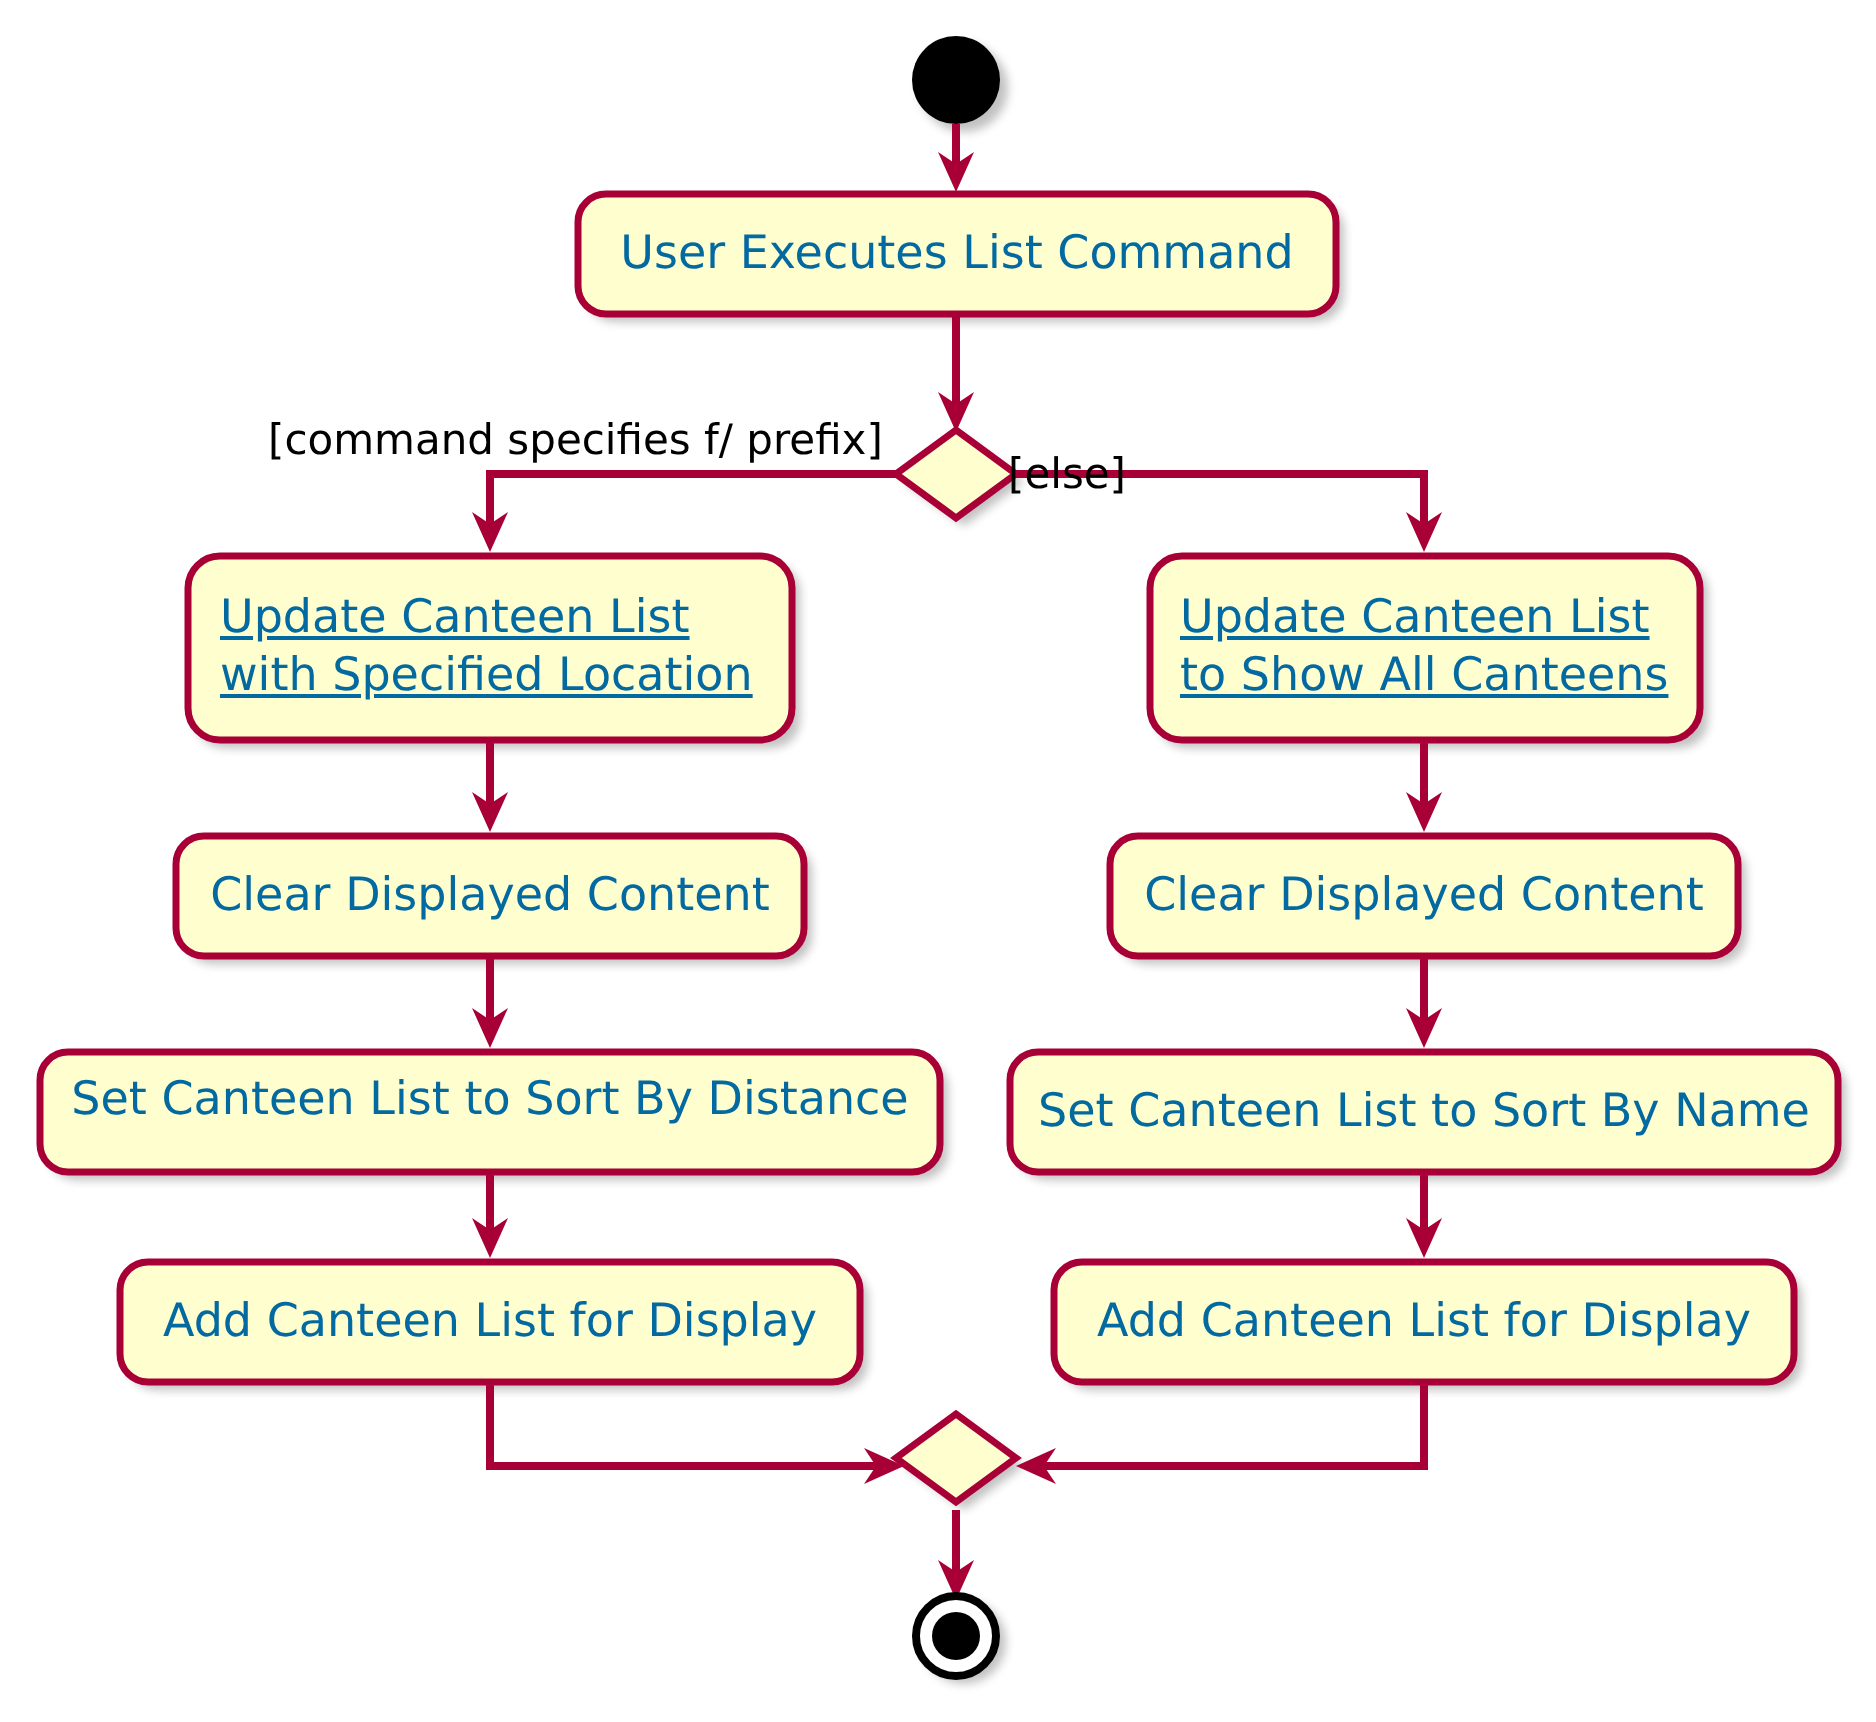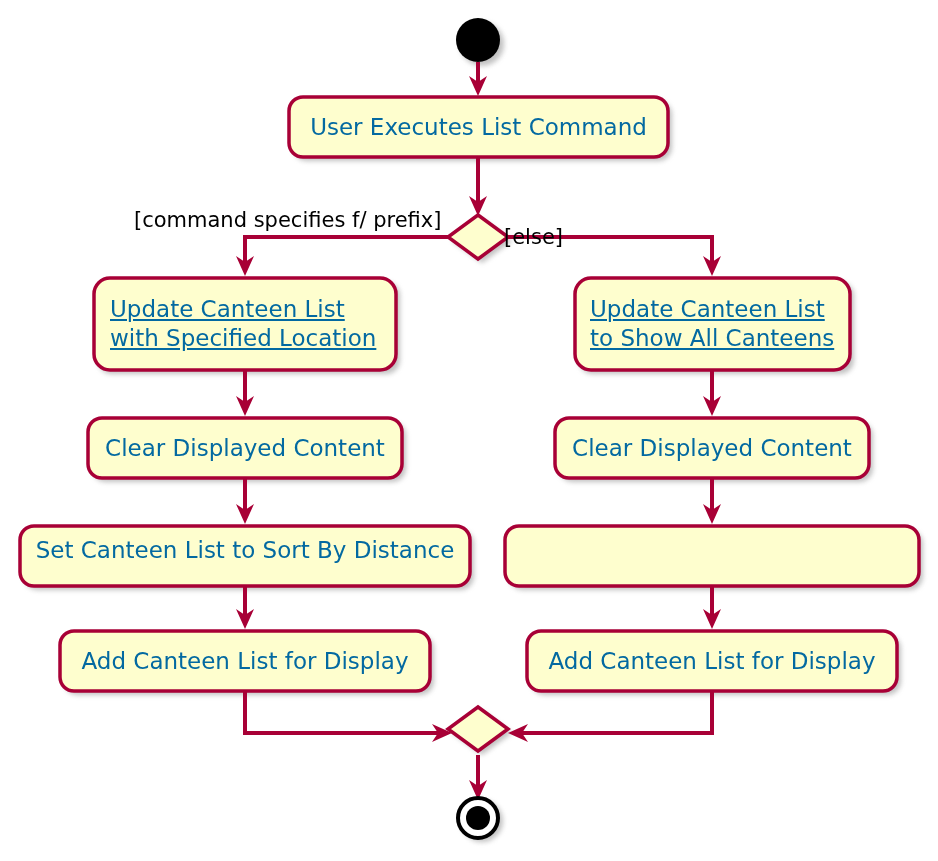--- a/index.html
+++ b/index.html
@@ -148,18 +148,19 @@
 
   <div class="node-label multi" style="left:110px; top:278px; width:280px; height:92px;">Update Canteen List
 with Specified Location</div>
   <div class="node-label single" style="left:88px; top:418px; width:314px; height:60px;">Clear Displayed Content</div>
   <div class="node-label single" style="left:20px; top:526px; width:450px; height:48px;">Set Canteen List to Sort By Distance</div>
   <div class="node-label single" style="left:60px; top:631px; width:370px; height:60px;">Add Canteen List for Display</div>
 
   <div class="node-label multi" style="left:590px; top:278px; width:255px; height:92px;">Update Canteen List
 to Show All Canteens</div>
   <div class="node-label single" style="left:555px; top:418px; width:314px; height:60px;">Clear Displayed Content</div>
+  <div class="node-label single" style="left:505px; top:526px; width:414px; height:60px;">Set Canteen List to Sort By Name</div>
   <div class="node-label single" style="left:527px; top:631px; width:370px; height:60px;">Add Canteen List for Display</div>
 
   <div class="branch-label" style="left:134px; top:208px;">[command specifies f/ prefix]</div>
   <div class="branch-label" style="left:504px; top:225px;">[else]</div>
 
 </div>
 
 </body></html>

